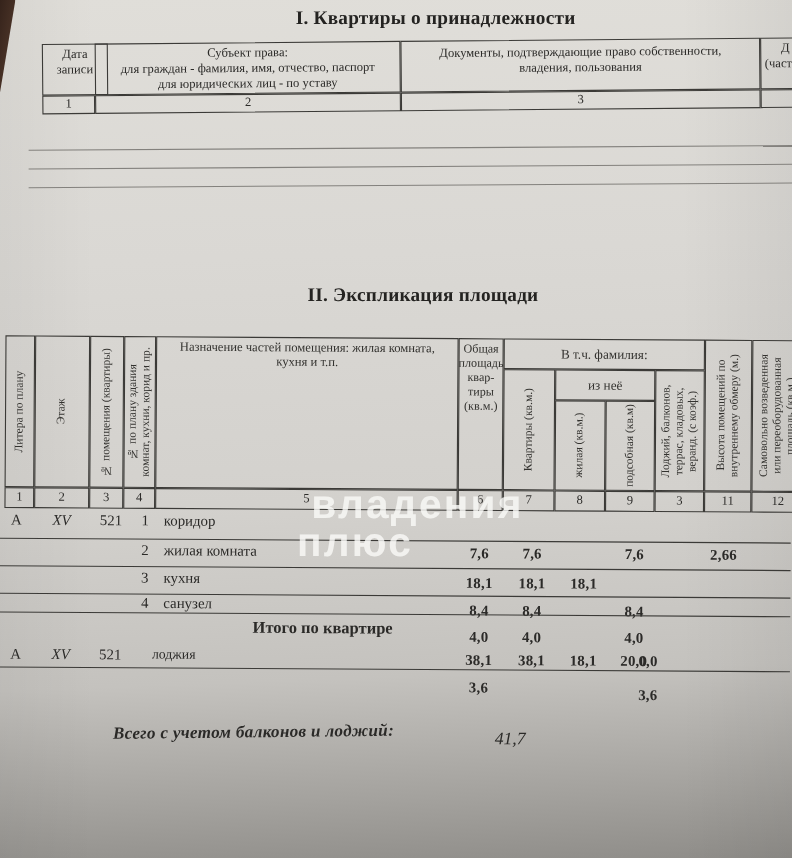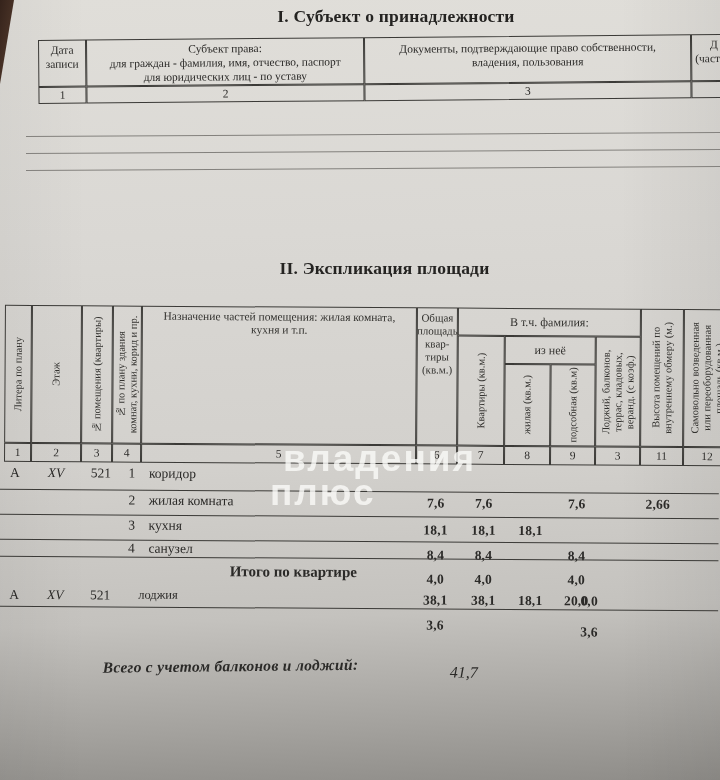--- a/index.html
+++ b/index.html
@@ -64,24 +64,24 @@
   
   .wm { position:absolute; z-index:6; font-family:"Liberation Sans", sans-serif; font-weight:bold; color:rgba(250,250,247,0.8); letter-spacing:2px; filter:blur(0.4px); }
   .wm1 { left:283px; top:438px; font-size:37px; }
   .wm2 { left:270px; top:472px; font-size:37px; }
 </style>
 </head>
 <body>
 
 <div class="wood"></div>
 
-<div class="title t1">I. Субъект о принадлежности</div>
+<div class="title t1">I. Квартиры о принадлежности</div>
 
 <div class="tbl1">
-  <div class="t1c h" style="left:0;width:48px;">Дата
+  <div class="t1c h" style="left:0;width:60px;">Дата
 записи</div>
   <div class="t1c h" style="left:48px;width:278px;">Субъект права:
 для граждан - фамилия, имя, отчество, паспорт
 для юридических лиц - по уставу</div>
   <div class="t1c h" style="left:326px;width:327px;padding-top:4px;">Документы, подтверждающие право собственности,
 владения, пользования</div>
   <div class="t1c h" style="left:653px;width:117px;"><span class="pad1">Д</span><span class="pad2">(част</span></div>
   <div class="t1c n" style="left:0;width:48px;">1</div>
   <div class="t1c n" style="left:48px;width:278px;">2</div>
   <div class="t1c n" style="left:326px;width:327px;">3</div>

